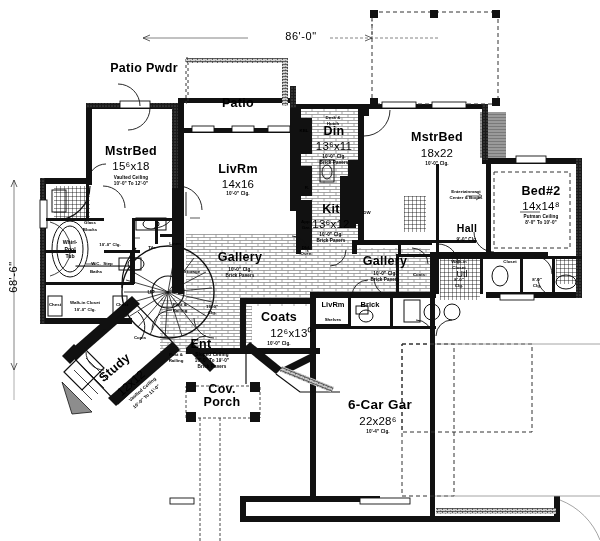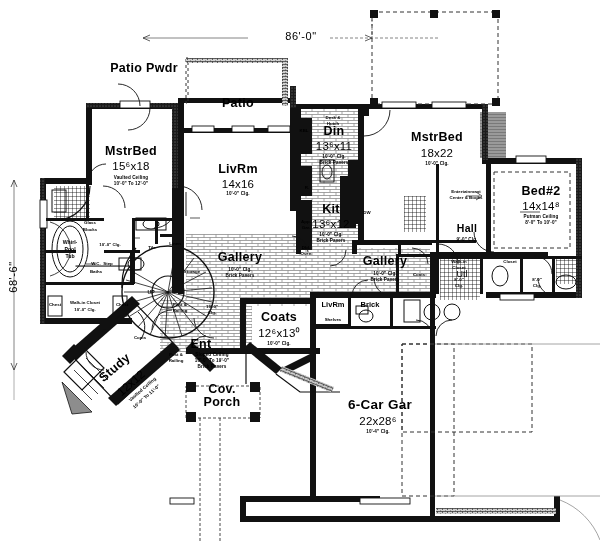--- a/index.html
+++ b/index.html
@@ -428,21 +428,21 @@
 <div class="lbl rm-name ctr" style="left:385px;top:262px">Gallery</div>
 <div class="lbl rm-sub ctr" style="left:385px;top:274px">10'-0" Clg.</div>
 <div class="lbl rm-sub ctr" style="left:385px;top:280px">Brick Pavers</div>
 
 <div class="lbl rm-name ctr" style="left:467px;top:229px;font-size:10.5px">Hall</div>
 <div class="lbl rm-sub ctr" style="left:467px;top:240px">9'-0" Clg.</div>
 
 <div class="lbl ctr" style="left:462px;top:275px;font-size:9px;font-weight:400">Utl</div>
 
 <div class="lbl rm-name ctr" style="left:279px;top:318px">Coats</div>
-<div class="lbl rm-dim ctr" style="left:279px;top:333px">12⁶x13⁰</div>
+<div class="lbl rm-dim ctr" style="left:291px;top:333px">12⁶x13⁰</div>
 <div class="lbl rm-sub ctr" style="left:279px;top:344px">10'-0" Clg.</div>
 
 <div class="lbl rm-name ctr" style="left:201px;top:345px">Ent</div>
 <div class="lbl rm-sub ctr" style="left:212px;top:355px">Sloped Ceiling</div>
 <div class="lbl rm-sub ctr" style="left:212px;top:361px">10'-0" To 19'-0"</div>
 <div class="lbl rm-sub ctr" style="left:212px;top:367px">Brick Pavers</div>
 
 <div class="lbl rm-name ctr" style="left:115px;top:368px;transform:translate(-50%,-50%) rotate(-41deg)">Study</div>
 <div class="lbl rm-dim ctr" style="left:131px;top:383px;transform:translate(-50%,-50%) rotate(-41deg)">12x12</div>
 <div class="lbl rm-sub ctr" style="left:143px;top:390px;transform:translate(-50%,-50%) rotate(-41deg)">Vaulted Ceiling</div>

